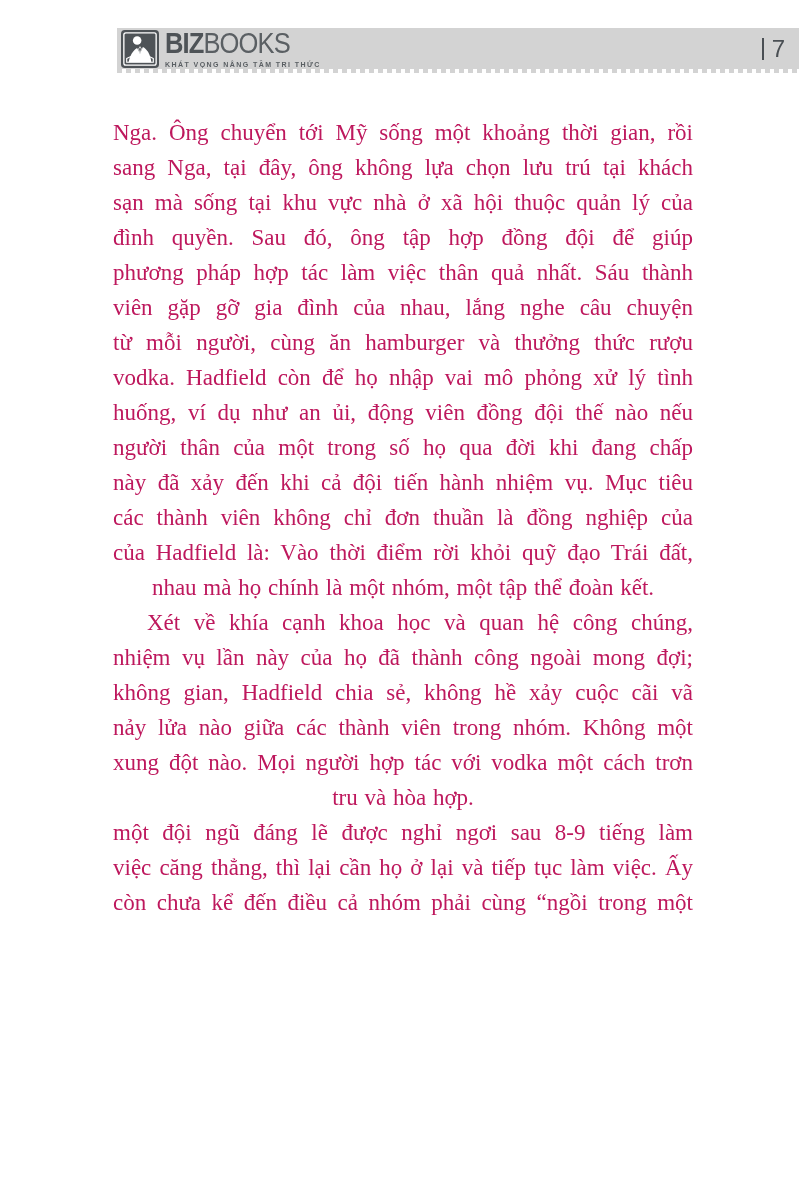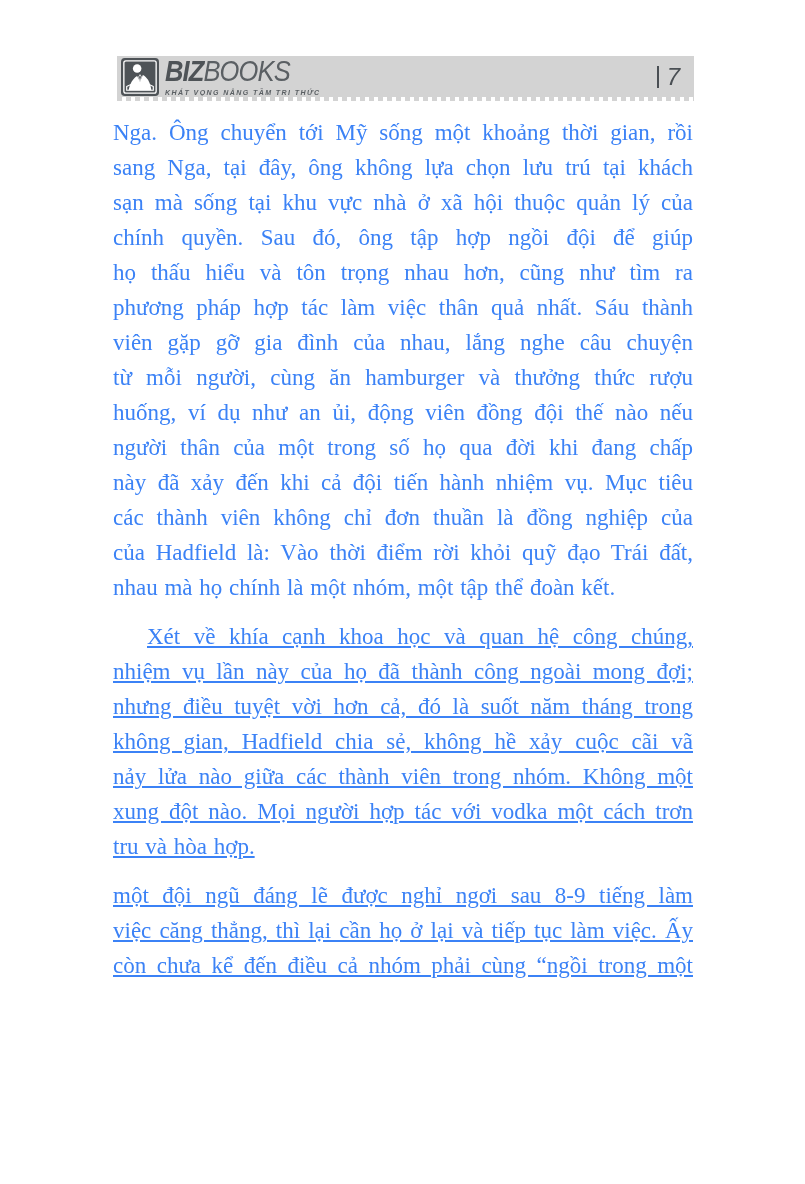--- a/index.html
+++ b/index.html
@@ -7,23 +7,23 @@
     width:805px;height:1184px;
     background:#ffffff;
     font-family:"Liberation Serif","DejaVu Serif",serif;
     position:relative;
     overflow:hidden;
   }
   .page{position:absolute;inset:0;background:#ffffff;}
 
   
   .header-band{
-    position:absolute;left:117px;top:56px;width:577px;height:42px;
+    position:absolute;left:117px;top:28px;width:682px;height:42px;
     background:#d3d3d3;
-    display:flex;align-items:center;justify-content:space-between;font-style:italic;
+    display:flex;align-items:center;justify-content:space-between;
   }
   .header-band::after{ 
     content:"";position:absolute;left:0;right:0;bottom:-3px;height:4px;
     background:repeating-linear-gradient(90deg,#d3d3d3 0 5px,#ffffff 5px 9px);
   }
   .logo{display:flex;align-items:center;gap:6px;margin-left:4px;}
   .logo-icon{width:38px;height:38px;flex:0 0 auto;}
   .logo-textcol{display:flex;flex-direction:column;line-height:1;transform:scaleX(.88);transform-origin:left center;}
   .brand{
     font-family:"Liberation Sans","DejaVu Sans",sans-serif;
@@ -38,30 +38,30 @@
   .page-num{
     font-family:"Liberation Sans","DejaVu Sans",sans-serif;
     font-size:24px;font-weight:300;color:#4a4f54;
     border-left:2px solid #4a4f54;
     padding-left:8px;margin-right:14px;line-height:22px;
   }
 
   
   .text-block{
     position:absolute;left:113px;top:115px;width:580px;
-    font-size:23px;color:#3b82f6;
+    font-size:23px;color:#be185d;
   }
   .paragraph{margin:0;}
-  .paragraph + .paragraph{margin-top:14px;text-decoration:underline;}
+  .paragraph + .paragraph{}
   .line{
     text-align:justify;height:35px;line-height:35px;overflow:hidden;
     word-spacing:1px;
   }
   .line::after{content:"";display:inline-block;width:100%;height:0;}
-  .line.last{text-align:left;}
+  .line.last{text-align:center;}
   .line.last::after{content:none;}
   .line.indent{text-indent:34px;}
 </style>
 </head>
 <body>
 
 <div class="page">
 
   <div class="header-band">
     <div class="logo">
@@ -81,36 +81,35 @@
       </div>
     </div>
     <div class="page-num">7</div>
   </div>
 
   <div class="text-block">
       <div class="paragraph">
         <div class="line">Nga. Ông chuyển tới Mỹ sống một khoảng thời gian, rồi</div>
         <div class="line">sang Nga, tại đây, ông không lựa chọn lưu trú tại khách</div>
         <div class="line">sạn mà sống tại khu vực nhà ở xã hội thuộc quản lý của</div>
-        <div class="line">chính quyền. Sau đó, ông tập hợp ngồi đội để giúp</div>
-        <div class="line">họ thấu hiểu và tôn trọng nhau hơn, cũng như tìm ra</div>
+        <div class="line">đình quyền. Sau đó, ông tập hợp đồng đội để giúp</div>
         <div class="line">phương pháp hợp tác làm việc thân quả nhất. Sáu thành</div>
         <div class="line">viên gặp gỡ gia đình của nhau, lắng nghe câu chuyện</div>
         <div class="line">từ mỗi người, cùng ăn hamburger và thưởng thức rượu</div>
+        <div class="line">vodka. Hadfield còn để họ nhập vai mô phỏng xử lý tình</div>
         <div class="line">huống, ví dụ như an ủi, động viên đồng đội thế nào nếu</div>
         <div class="line">người thân của một trong số họ qua đời khi đang chấp</div>
         <div class="line">này đã xảy đến khi cả đội tiến hành nhiệm vụ. Mục tiêu</div>
         <div class="line">các thành viên không chỉ đơn thuần là đồng nghiệp của</div>
         <div class="line">của Hadfield là: Vào thời điểm rời khỏi quỹ đạo Trái đất,</div>
         <div class="line last">nhau mà họ chính là một nhóm, một tập thể đoàn kết.</div>
       </div>
       <div class="paragraph">
         <div class="line indent">Xét về khía cạnh khoa học và quan hệ công chúng,</div>
         <div class="line">nhiệm vụ lần này của họ đã thành công ngoài mong đợi;</div>
-        <div class="line">nhưng điều tuyệt vời hơn cả, đó là suốt năm tháng trong</div>
         <div class="line">không gian, Hadfield chia sẻ, không hề xảy cuộc cãi vã</div>
         <div class="line">nảy lửa nào giữa các thành viên trong nhóm. Không một</div>
         <div class="line">xung đột nào. Mọi người hợp tác với vodka một cách trơn</div>
         <div class="line last">tru và hòa hợp.</div>
       </div>
       <div class="paragraph">
         <div class="line">một đội ngũ đáng lẽ được nghỉ ngơi sau 8-9 tiếng làm</div>
         <div class="line">việc căng thẳng, thì lại cần họ ở lại và tiếp tục làm việc. Ấy</div>
         <div class="line">còn chưa kể đến điều cả nhóm phải cùng “ngồi trong một</div>
       </div>

